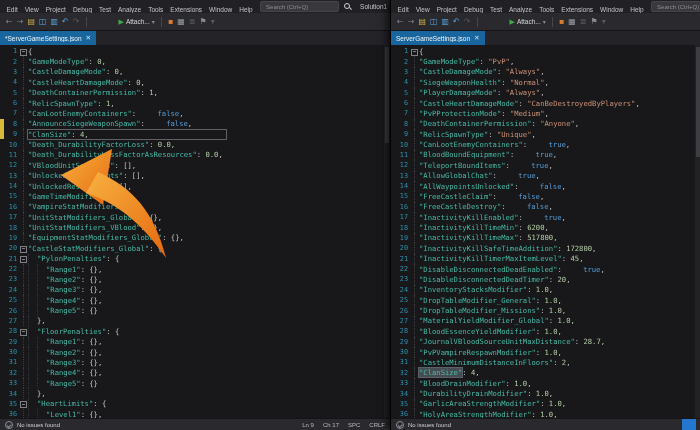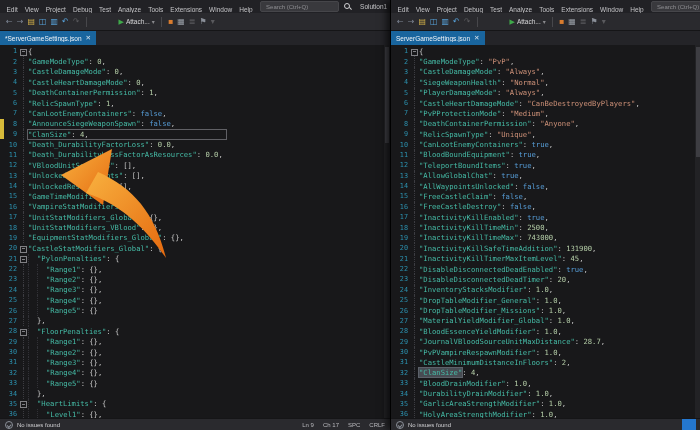--- a/index.html
+++ b/index.html
@@ -52,21 +52,21 @@
   .fbox{position:absolute;left:1px;top:2.5px;width:5px;height:5px;border:1px solid #808084;}
   .fbox::after{content:"";position:absolute;left:0.5px;top:1.5px;width:3px;height:1px;background:#808084;}
   .ind{width:8px;align-self:stretch;flex:0 0 auto;border-left:1px dotted #313136;}
   .code-text{display:inline-flex;align-items:center;}
   .code-text.boxed{outline:1px solid #606065;min-width:198px;}
   .tok{display:inline;}
   .tk{color:#45bba6;}
   .tk.sel{background:#474c53;outline:1px solid #5c6169;}
   .ts{color:#ce9178;}
   .tn{color:#b5cea8;}
-  .tb{color:#569cd6;}
+  .tb{color:#569cd6;margin-left:17px;}
   .tp{color:#c8c8c8;}
 
   .scrollbar{position:absolute;right:0;top:0;bottom:0;width:6px;background:#222225;}
   .scrollbar .thumb{position:absolute;left:1px;right:1px;top:2px;height:96px;background:#3d3d42;}
 
   .arrow-svg{position:absolute;left:56px;top:101px;pointer-events:none;}
 
   
   .statusbar{height:11px;background:#2a2a2e;border-top:1px solid #151517;display:flex;
              align-items:center;gap:4px;padding:0 5px;flex:0 0 auto;color:#cfcfd2;font-size:6px;}
@@ -230,23 +230,23 @@
           <div class="code-line"><span class="gmark"></span><span class="lnum">8</span><span class="fcell guide"></span><span class="code-text"><span class="tok tk">"DeathContainerPermission"</span><span class="tok tp">: </span><span class="tok ts">"Anyone"</span><span class="tok tp">,</span></span></div>
           <div class="code-line"><span class="gmark"></span><span class="lnum">9</span><span class="fcell guide"></span><span class="code-text"><span class="tok tk">"RelicSpawnType"</span><span class="tok tp">: </span><span class="tok ts">"Unique"</span><span class="tok tp">,</span></span></div>
           <div class="code-line"><span class="gmark"></span><span class="lnum">10</span><span class="fcell guide"></span><span class="code-text"><span class="tok tk">"CanLootEnemyContainers"</span><span class="tok tp">: </span><span class="tok tb">true</span><span class="tok tp">,</span></span></div>
           <div class="code-line"><span class="gmark"></span><span class="lnum">11</span><span class="fcell guide"></span><span class="code-text"><span class="tok tk">"BloodBoundEquipment"</span><span class="tok tp">: </span><span class="tok tb">true</span><span class="tok tp">,</span></span></div>
           <div class="code-line"><span class="gmark"></span><span class="lnum">12</span><span class="fcell guide"></span><span class="code-text"><span class="tok tk">"TeleportBoundItems"</span><span class="tok tp">: </span><span class="tok tb">true</span><span class="tok tp">,</span></span></div>
           <div class="code-line"><span class="gmark"></span><span class="lnum">13</span><span class="fcell guide"></span><span class="code-text"><span class="tok tk">"AllowGlobalChat"</span><span class="tok tp">: </span><span class="tok tb">true</span><span class="tok tp">,</span></span></div>
           <div class="code-line"><span class="gmark"></span><span class="lnum">14</span><span class="fcell guide"></span><span class="code-text"><span class="tok tk">"AllWaypointsUnlocked"</span><span class="tok tp">: </span><span class="tok tb">false</span><span class="tok tp">,</span></span></div>
           <div class="code-line"><span class="gmark"></span><span class="lnum">15</span><span class="fcell guide"></span><span class="code-text"><span class="tok tk">"FreeCastleClaim"</span><span class="tok tp">: </span><span class="tok tb">false</span><span class="tok tp">,</span></span></div>
           <div class="code-line"><span class="gmark"></span><span class="lnum">16</span><span class="fcell guide"></span><span class="code-text"><span class="tok tk">"FreeCastleDestroy"</span><span class="tok tp">: </span><span class="tok tb">false</span><span class="tok tp">,</span></span></div>
           <div class="code-line"><span class="gmark"></span><span class="lnum">17</span><span class="fcell guide"></span><span class="code-text"><span class="tok tk">"InactivityKillEnabled"</span><span class="tok tp">: </span><span class="tok tb">true</span><span class="tok tp">,</span></span></div>
-          <div class="code-line"><span class="gmark"></span><span class="lnum">18</span><span class="fcell guide"></span><span class="code-text"><span class="tok tk">"InactivityKillTimeMin"</span><span class="tok tp">: </span><span class="tok tn">2500</span><span class="tok tp">,</span></span></div>
-          <div class="code-line"><span class="gmark"></span><span class="lnum">19</span><span class="fcell guide"></span><span class="code-text"><span class="tok tk">"InactivityKillTimeMax"</span><span class="tok tp">: </span><span class="tok tn">743000</span><span class="tok tp">,</span></span></div>
-          <div class="code-line"><span class="gmark"></span><span class="lnum">20</span><span class="fcell guide"></span><span class="code-text"><span class="tok tk">"InactivityKillSafeTimeAddition"</span><span class="tok tp">: </span><span class="tok tn">131900</span><span class="tok tp">,</span></span></div>
+          <div class="code-line"><span class="gmark"></span><span class="lnum">18</span><span class="fcell guide"></span><span class="code-text"><span class="tok tk">"InactivityKillTimeMin"</span><span class="tok tp">: </span><span class="tok tn">6200</span><span class="tok tp">,</span></span></div>
+          <div class="code-line"><span class="gmark"></span><span class="lnum">19</span><span class="fcell guide"></span><span class="code-text"><span class="tok tk">"InactivityKillTimeMax"</span><span class="tok tp">: </span><span class="tok tn">517800</span><span class="tok tp">,</span></span></div>
+          <div class="code-line"><span class="gmark"></span><span class="lnum">20</span><span class="fcell guide"></span><span class="code-text"><span class="tok tk">"InactivityKillSafeTimeAddition"</span><span class="tok tp">: </span><span class="tok tn">172800</span><span class="tok tp">,</span></span></div>
           <div class="code-line"><span class="gmark"></span><span class="lnum">21</span><span class="fcell guide"></span><span class="code-text"><span class="tok tk">"InactivityKillTimerMaxItemLevel"</span><span class="tok tp">: </span><span class="tok tn">45</span><span class="tok tp">,</span></span></div>
           <div class="code-line"><span class="gmark"></span><span class="lnum">22</span><span class="fcell guide"></span><span class="code-text"><span class="tok tk">"DisableDisconnectedDeadEnabled"</span><span class="tok tp">: </span><span class="tok tb">true</span><span class="tok tp">,</span></span></div>
           <div class="code-line"><span class="gmark"></span><span class="lnum">23</span><span class="fcell guide"></span><span class="code-text"><span class="tok tk">"DisableDisconnectedDeadTimer"</span><span class="tok tp">: </span><span class="tok tn">20</span><span class="tok tp">,</span></span></div>
           <div class="code-line"><span class="gmark"></span><span class="lnum">24</span><span class="fcell guide"></span><span class="code-text"><span class="tok tk">"InventoryStacksModifier"</span><span class="tok tp">: </span><span class="tok tn">1.0</span><span class="tok tp">,</span></span></div>
           <div class="code-line"><span class="gmark"></span><span class="lnum">25</span><span class="fcell guide"></span><span class="code-text"><span class="tok tk">"DropTableModifier_General"</span><span class="tok tp">: </span><span class="tok tn">1.0</span><span class="tok tp">,</span></span></div>
           <div class="code-line"><span class="gmark"></span><span class="lnum">26</span><span class="fcell guide"></span><span class="code-text"><span class="tok tk">"DropTableModifier_Missions"</span><span class="tok tp">: </span><span class="tok tn">1.0</span><span class="tok tp">,</span></span></div>
           <div class="code-line"><span class="gmark"></span><span class="lnum">27</span><span class="fcell guide"></span><span class="code-text"><span class="tok tk">"MaterialYieldModifier_Global"</span><span class="tok tp">: </span><span class="tok tn">1.0</span><span class="tok tp">,</span></span></div>
           <div class="code-line"><span class="gmark"></span><span class="lnum">28</span><span class="fcell guide"></span><span class="code-text"><span class="tok tk">"BloodEssenceYieldModifier"</span><span class="tok tp">: </span><span class="tok tn">1.0</span><span class="tok tp">,</span></span></div>
           <div class="code-line"><span class="gmark"></span><span class="lnum">29</span><span class="fcell guide"></span><span class="code-text"><span class="tok tk">"JournalVBloodSourceUnitMaxDistance"</span><span class="tok tp">: </span><span class="tok tn">28.7</span><span class="tok tp">,</span></span></div>
           <div class="code-line"><span class="gmark"></span><span class="lnum">30</span><span class="fcell guide"></span><span class="code-text"><span class="tok tk">"PvPVampireRespawnModifier"</span><span class="tok tp">: </span><span class="tok tn">1.0</span><span class="tok tp">,</span></span></div>

